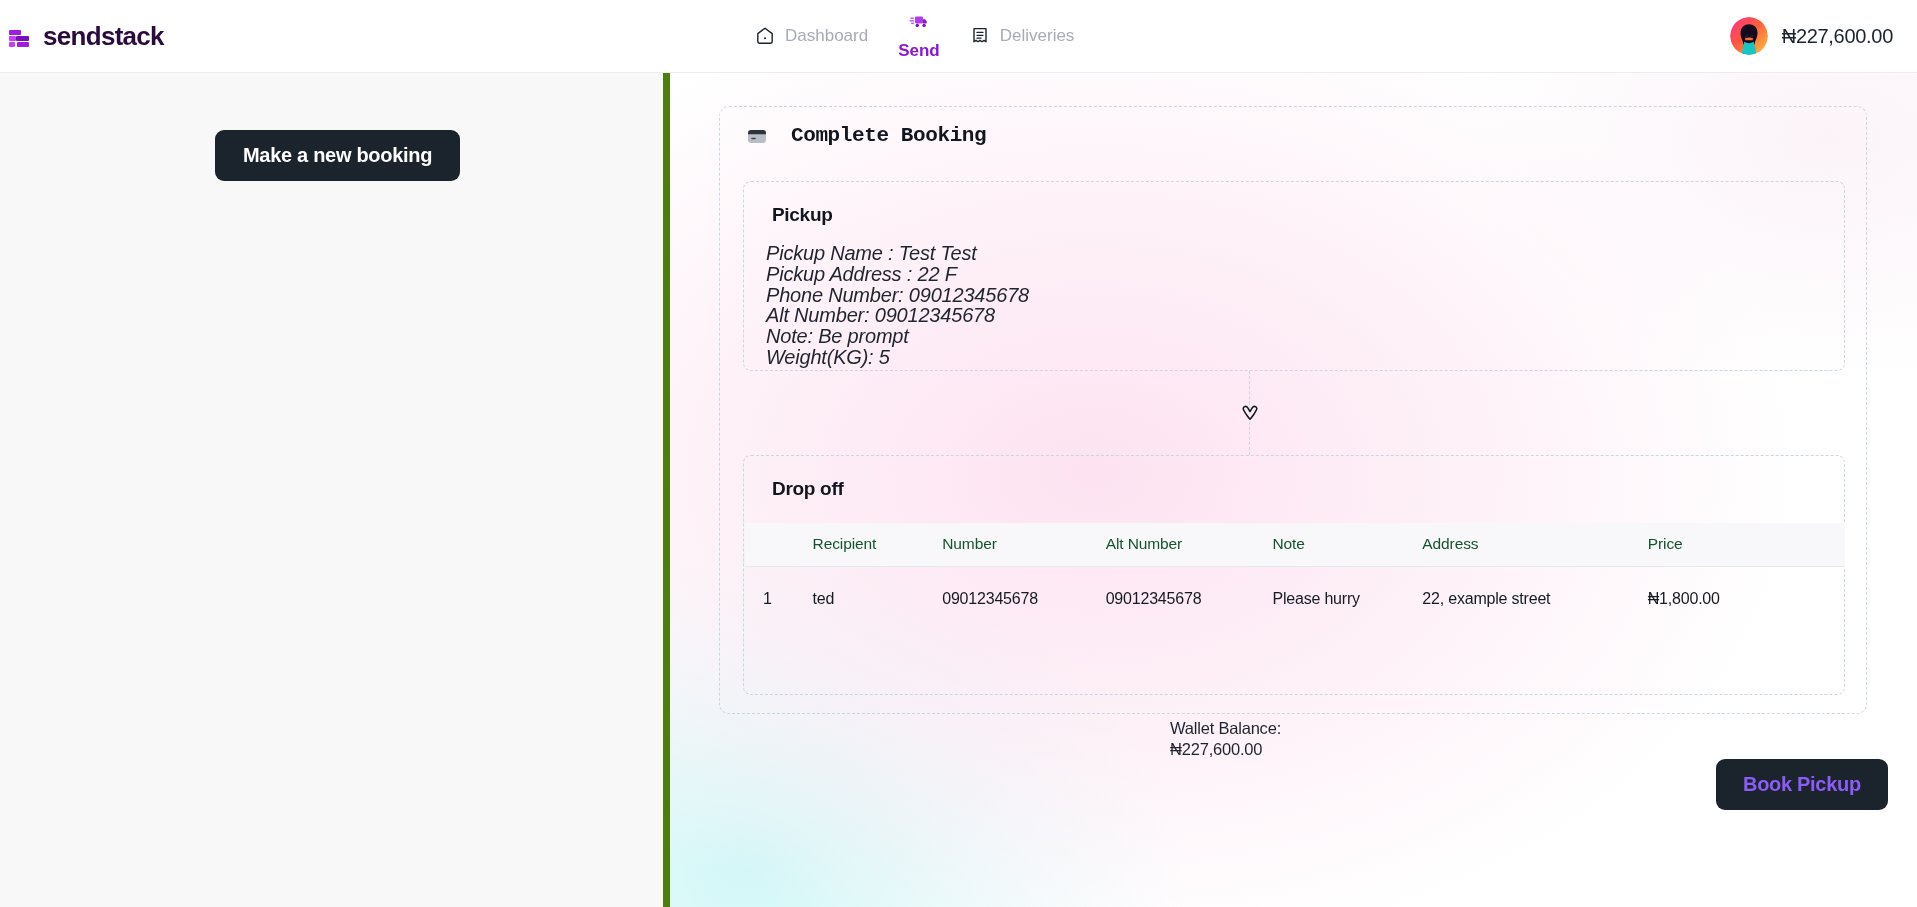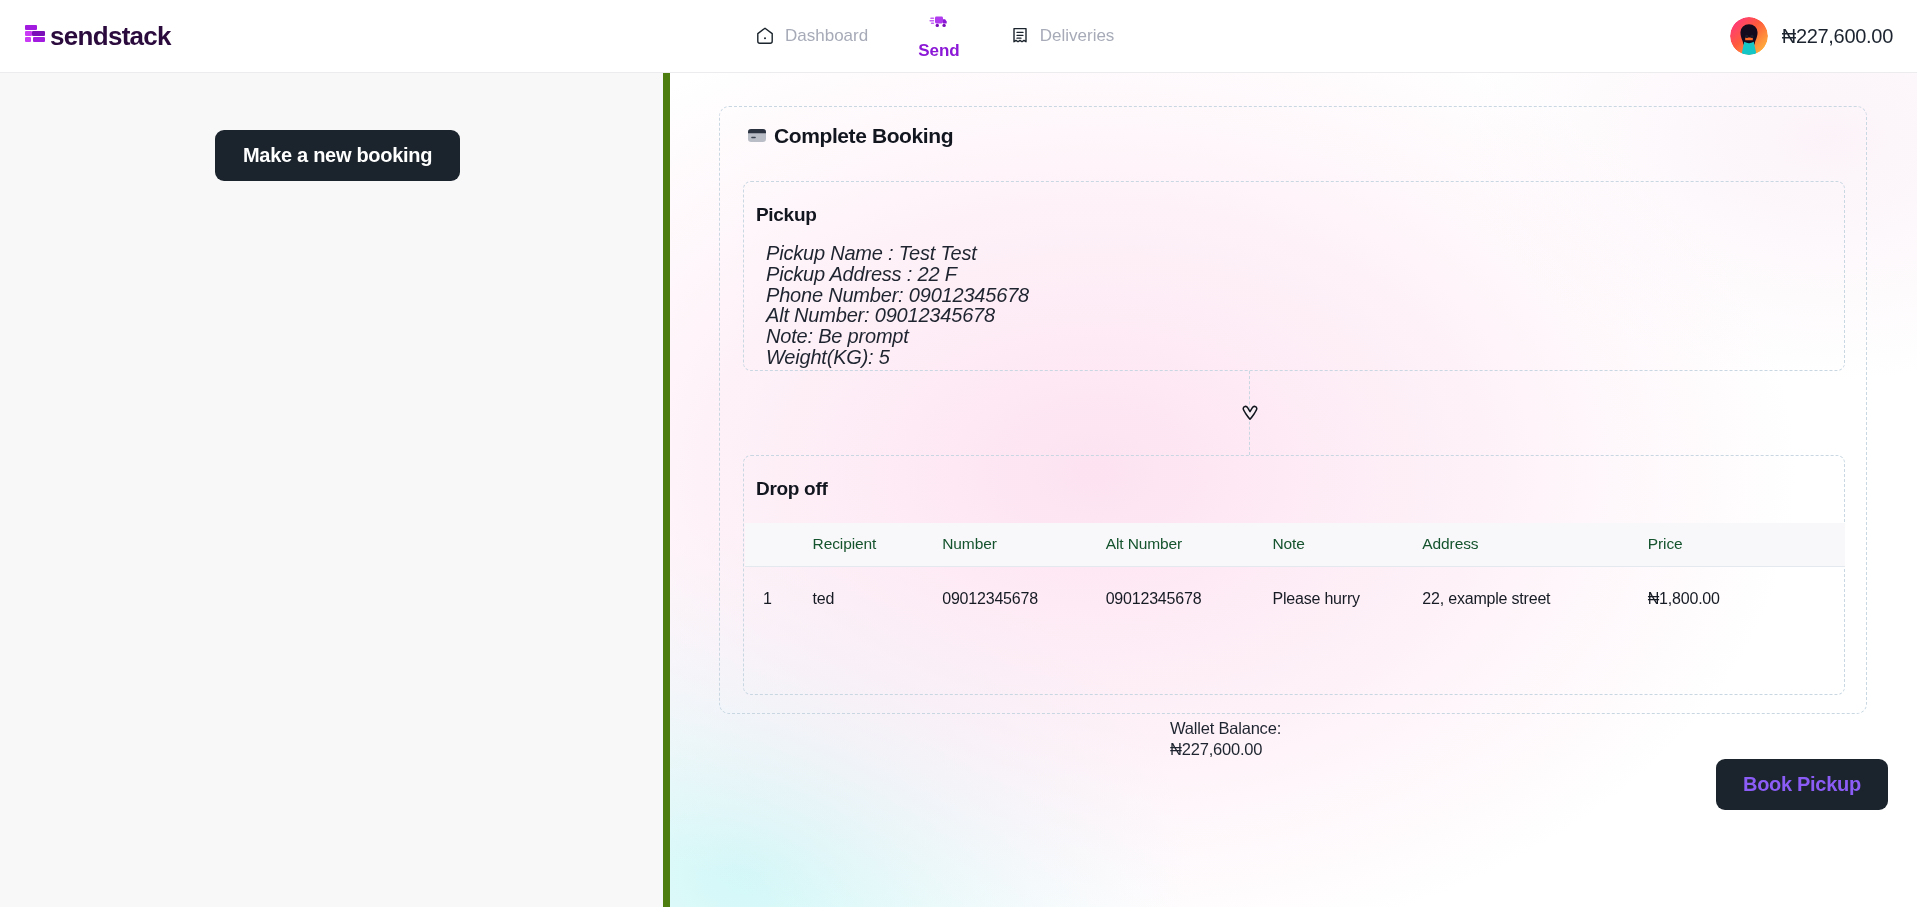--- a/index.html
+++ b/index.html
@@ -20,38 +20,39 @@
     height: 73px;
     background: #ffffff;
     border-bottom: 1px solid #ececee;
     display: flex;
     align-items: center;
     z-index: 20;
   }
 
   .brand {
     position: absolute;
-    left: 24px;
-    display: flex;
-    align-items: flex-start;
+    left: 8px;
+    display: flex;
+    align-items: flex-end;
+    gap: 9px;
   }
   .brand-mark { width: 26px; height: 26px; display: block; }
   .brand-name {
     font-size: 26px;
     font-weight: 700;
     color: #2b0b3d;
     letter-spacing: -0.7px;
   }
 
   .nav-center {
     position: absolute;
     left: 755px;
     display: flex;
     align-items: center;
-    gap: 50px;
+    gap: 30px;
   }
   .nav-item {
     display: flex;
     align-items: center;
     gap: 10px;
     font-size: 17px;
     color: #a7abb8;
     cursor: pointer;
     white-space: nowrap;
   }
@@ -127,22 +128,23 @@
     height: 608px;
     border: 1.5px dashed #c8d7e2;
     border-radius: 10px;
   }
 
   .card-head {
     position: absolute;
     top: 17px;
     left: 26px;
     display: flex;
-    align-items: flex-start;
-    gap: 6px;
+    align-items: center;
+    gap: 23px;
+    font-family: Liberation Mono, monospace;
   }
   .card-ico { width: 22px; height: 22px; display: block; }
   .card-title {
     font-size: 21px;
     font-weight: 700;
     color: #12161f;
     letter-spacing: -0.4px;
   }
 
   .inner-card {
@@ -151,21 +153,21 @@
     width: 1102px;
     border: 1.5px dashed #c8d7e2;
     border-radius: 8px;
   }
   .pickup-card { top: 74px; height: 190px; }
   .dropoff-card { top: 348px; height: 240px; }
 
   .sec-title {
     position: absolute;
     top: 22px;
-    left: 12px;
+    left: 28px;
     font-size: 19px;
     font-weight: 700;
     color: #12161f;
     letter-spacing: -0.3px;
   }
 
   .pickup-lines {
     position: absolute;
     top: 61px;
     left: 22px;

